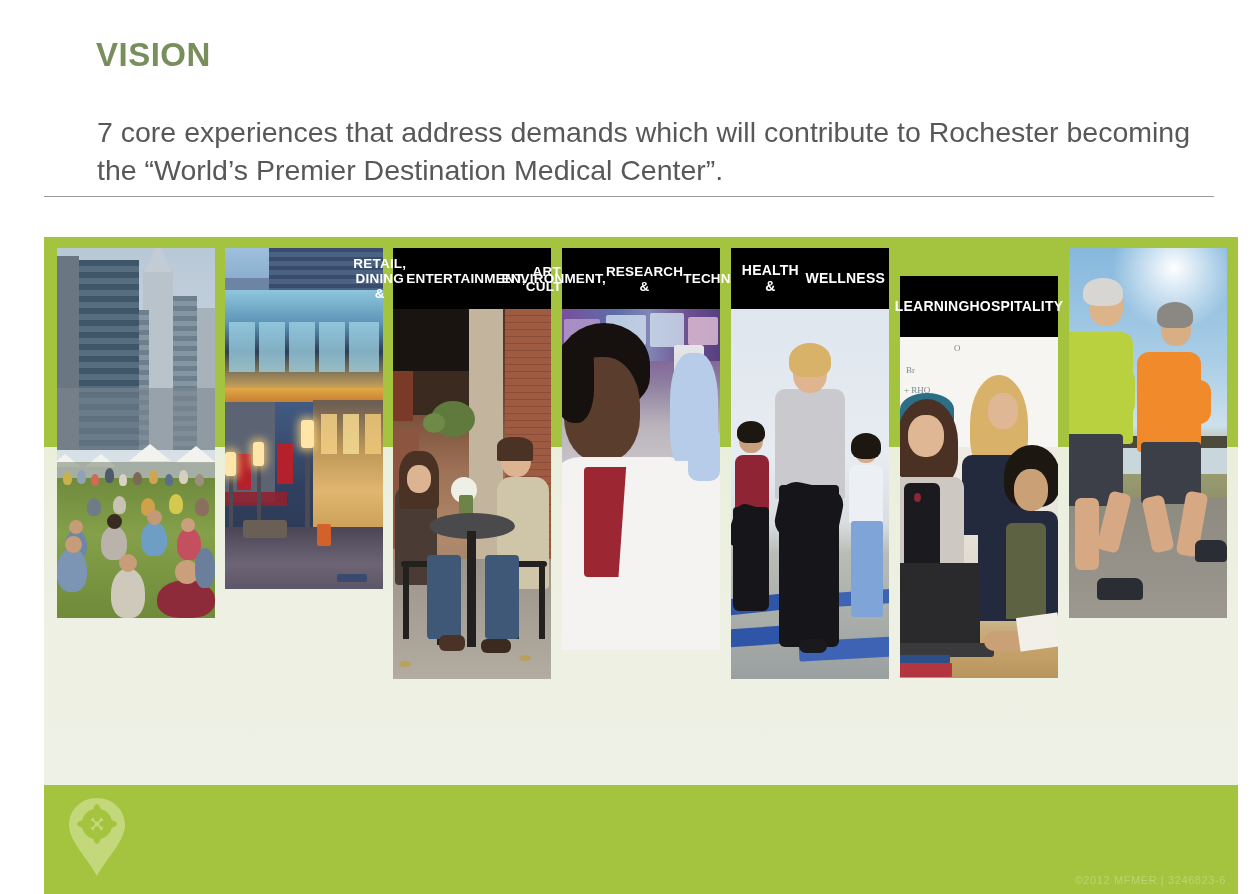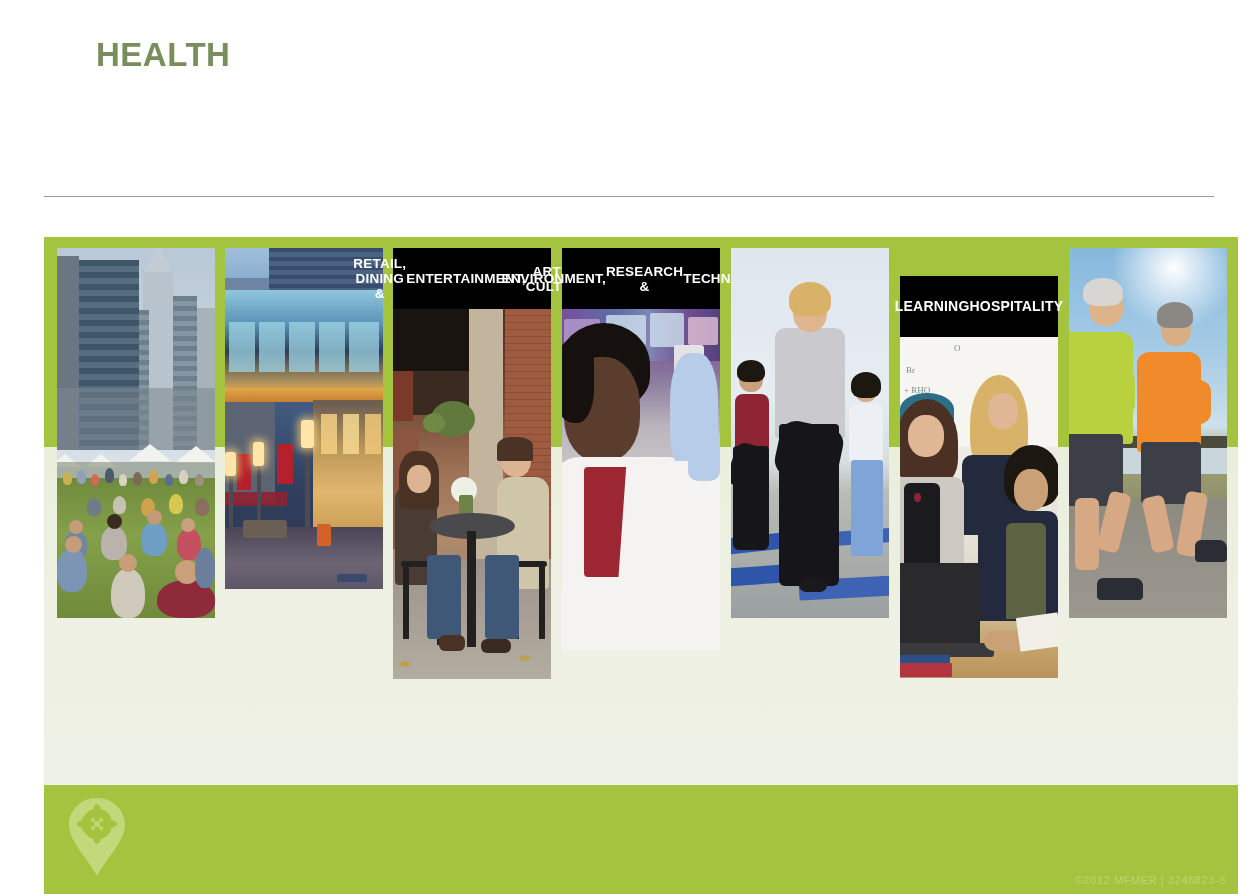--- a/index.html
+++ b/index.html
@@ -229,21 +229,22 @@
   .run-green { position:absolute; background:#b9d13f; border-radius:12px 12px 4px 4px; }
   .run-orange { position:absolute; background:#f08a2a; border-radius:12px 12px 4px 4px; }
   .run-shorts { position:absolute; background:#3c3f47; border-radius:4px; }
   .run-leg { position:absolute; background:#d6a883; border-radius:6px; }
   .run-shoe { position:absolute; background:#2a2d33; border-radius:6px 8px 4px 4px; }
 </style>
 </head>
 <body>
 
 <div class="slide-header">
-  <div class="vision-title">HEALTH</div>
+  <div class="vision-title">VISION</div>
+  <div class="subtitle">7 core experiences that address demands which will contribute to Rochester becoming the “World’s Premier Destination Medical Center”.</div>
   <div class="header-rule"></div>
 </div>
 
 <div class="panel">
   <div class="panel-green-band"></div>
   <div class="panel-fade"></div>
 </div>
 
 <div class="columns">
 
@@ -410,20 +411,25 @@
         <div class="lab-vial" style="left:112px;top:36px;width:30px;height:84px;border-radius:3px;"></div>
         <div class="lab-glove" style="left:108px;top:44px;width:48px;height:116px;"></div>
         <div class="lab-coat" style="left:104px;top:152px;width:54px;height:70px;border-radius:10px;"></div>
         <div class="lab-glove" style="left:126px;top:118px;width:32px;height:54px;border-radius:10px;"></div>
         <div class="lab-coat" style="left:96px;top:206px;width:62px;height:135px;"></div>
       </div>
     </div>
   </div>
 
   <div class="col" style="left:687px;">
+    <div class="col-head">
+      <span>HEALTH &amp;</span>
+        <br>
+      <span>WELLNESS</span>
+    </div>
     <div class="col-photo" style="height:370px;">
       <div class="ph">
         <div class="yoga-bg"></div>
         <div class="yoga-mat" style="left:-10px;top:288px;width:60px;height:16px;transform:rotate(-6deg);"></div>
         <div class="yoga-mat light" style="left:96px;top:282px;width:70px;height:14px;transform:rotate(-4deg);"></div>
         <div class="yoga-mat" style="left:-6px;top:318px;width:76px;height:18px;transform:rotate(-4deg);"></div>
         <div class="yoga-mat light" style="left:68px;top:330px;width:96px;height:20px;transform:rotate(-3deg);"></div>
         <div class="yoga-red" style="left:4px;top:146px;width:34px;height:56px;"></div>
         <div class="head" style="left:8px;top:118px;width:24px;height:26px;background:#c9a07c;border-radius:46%;"></div>
         <div class="lrn-hair-blk" style="left:6px;top:112px;width:28px;height:22px;"></div>

